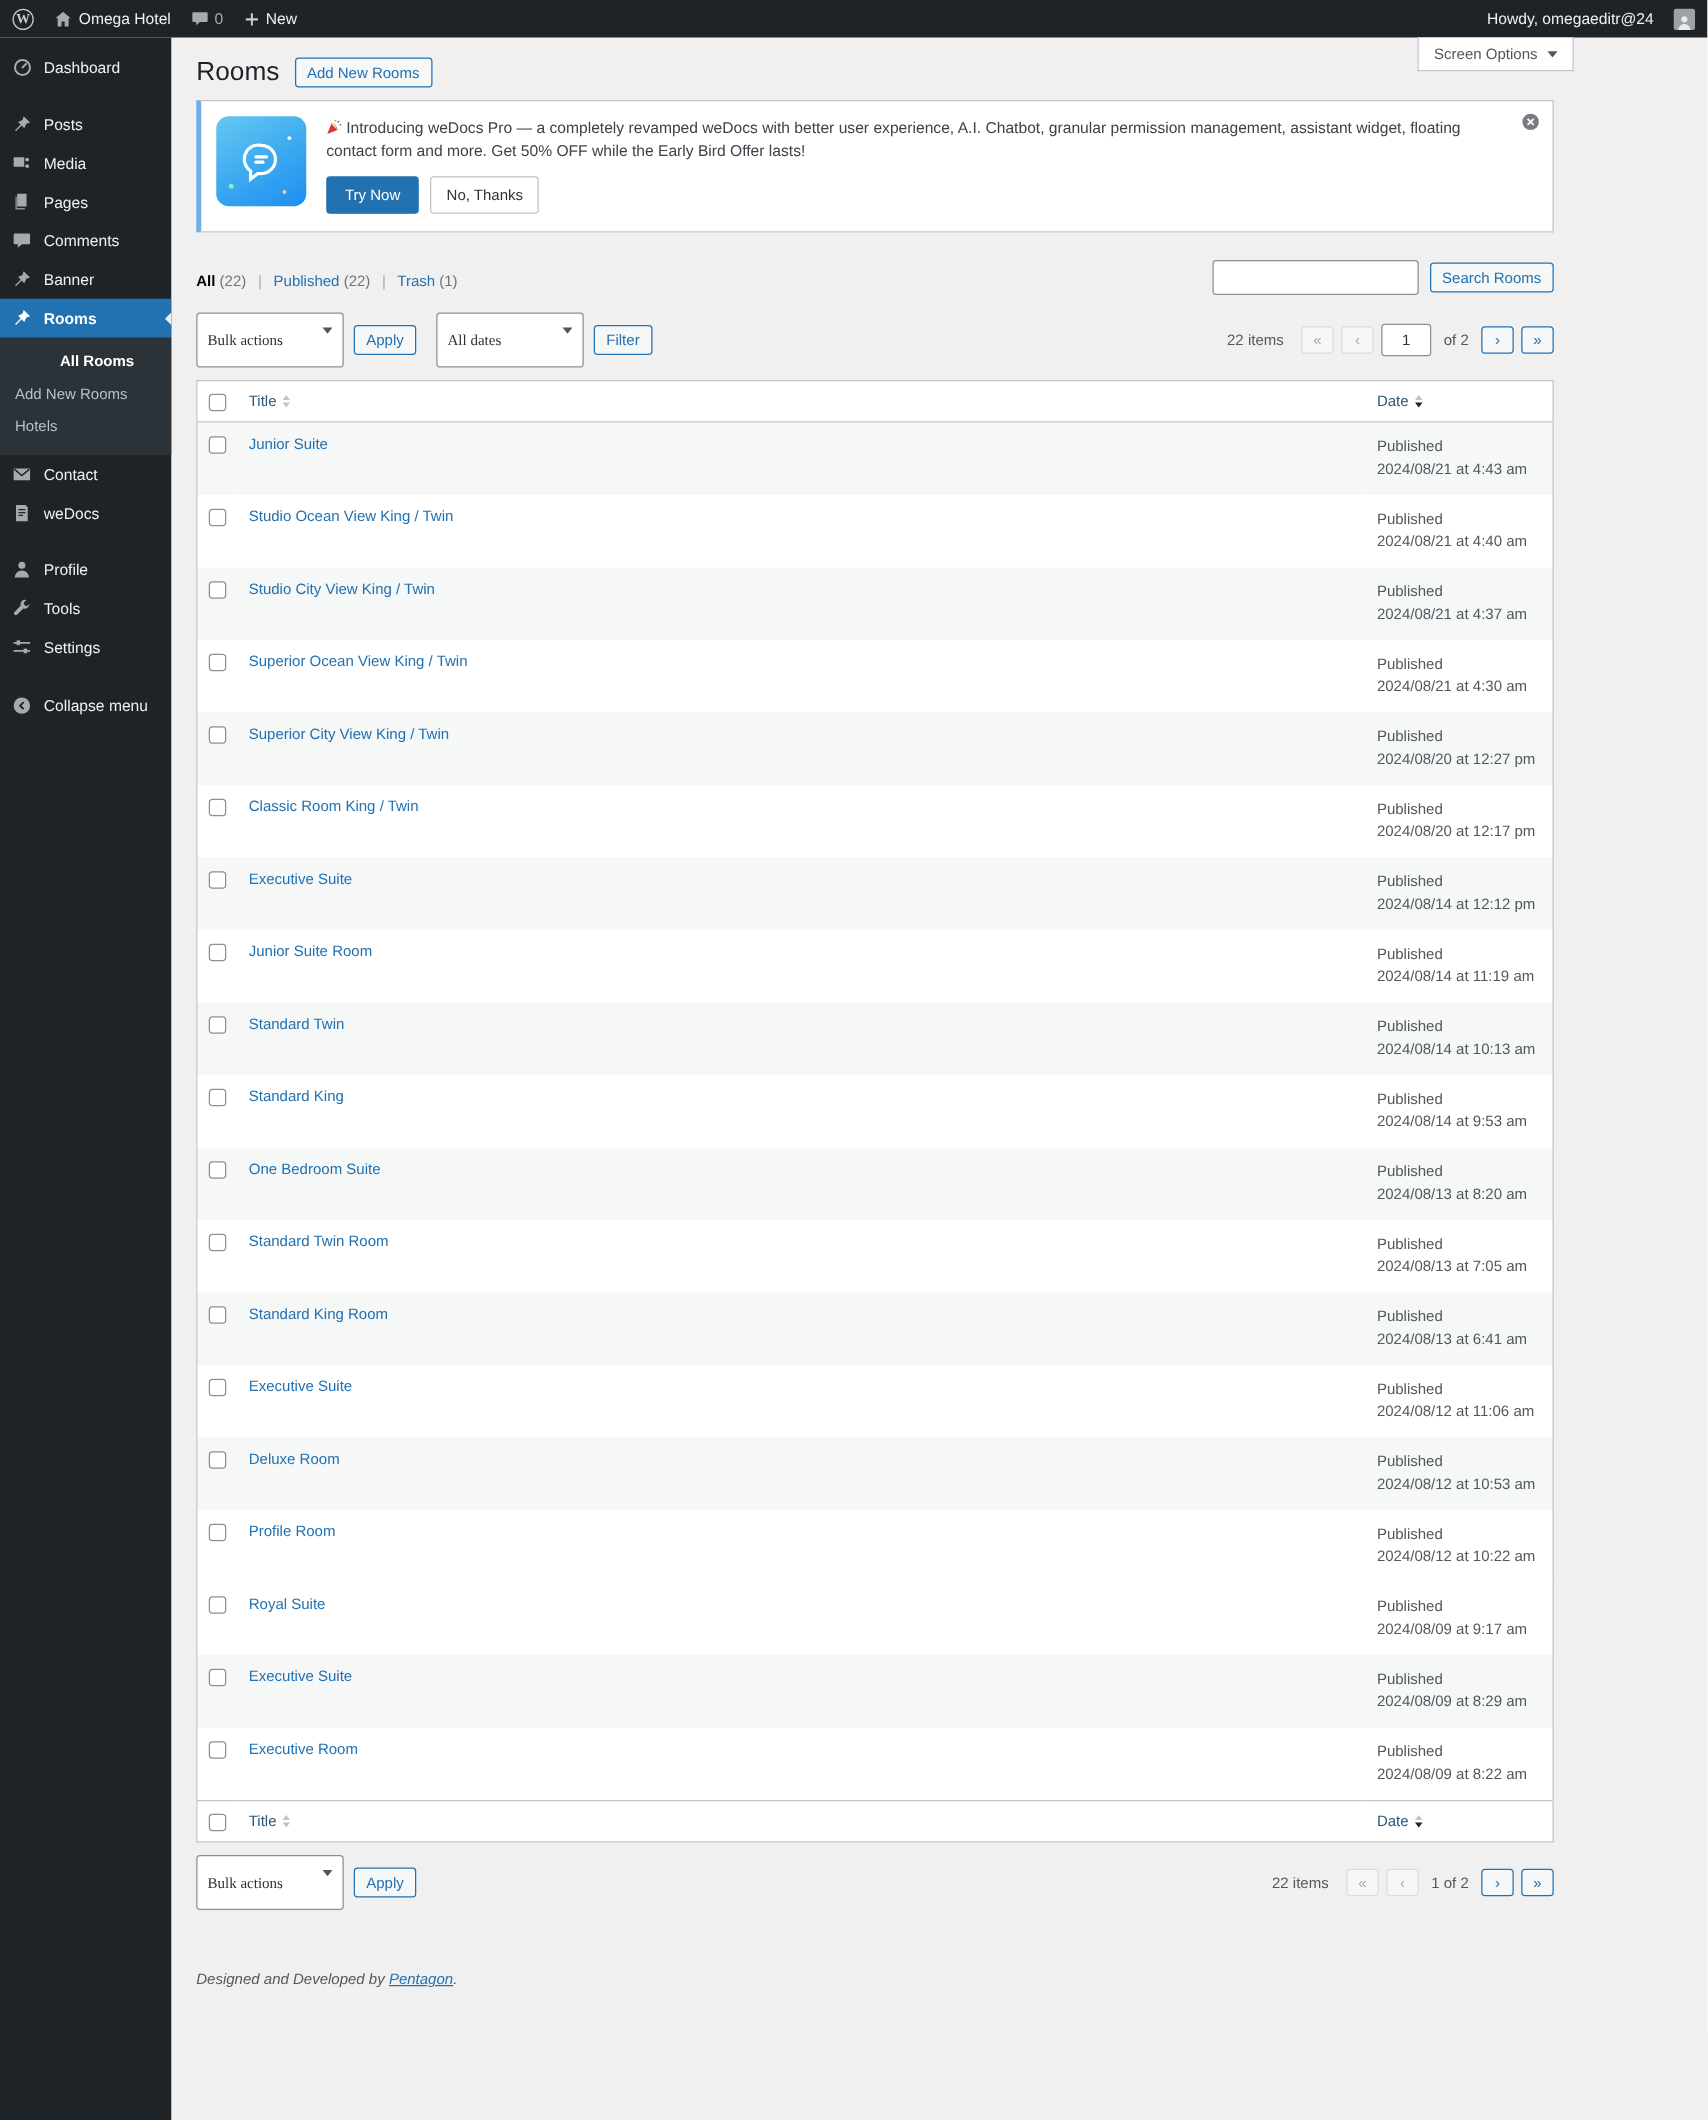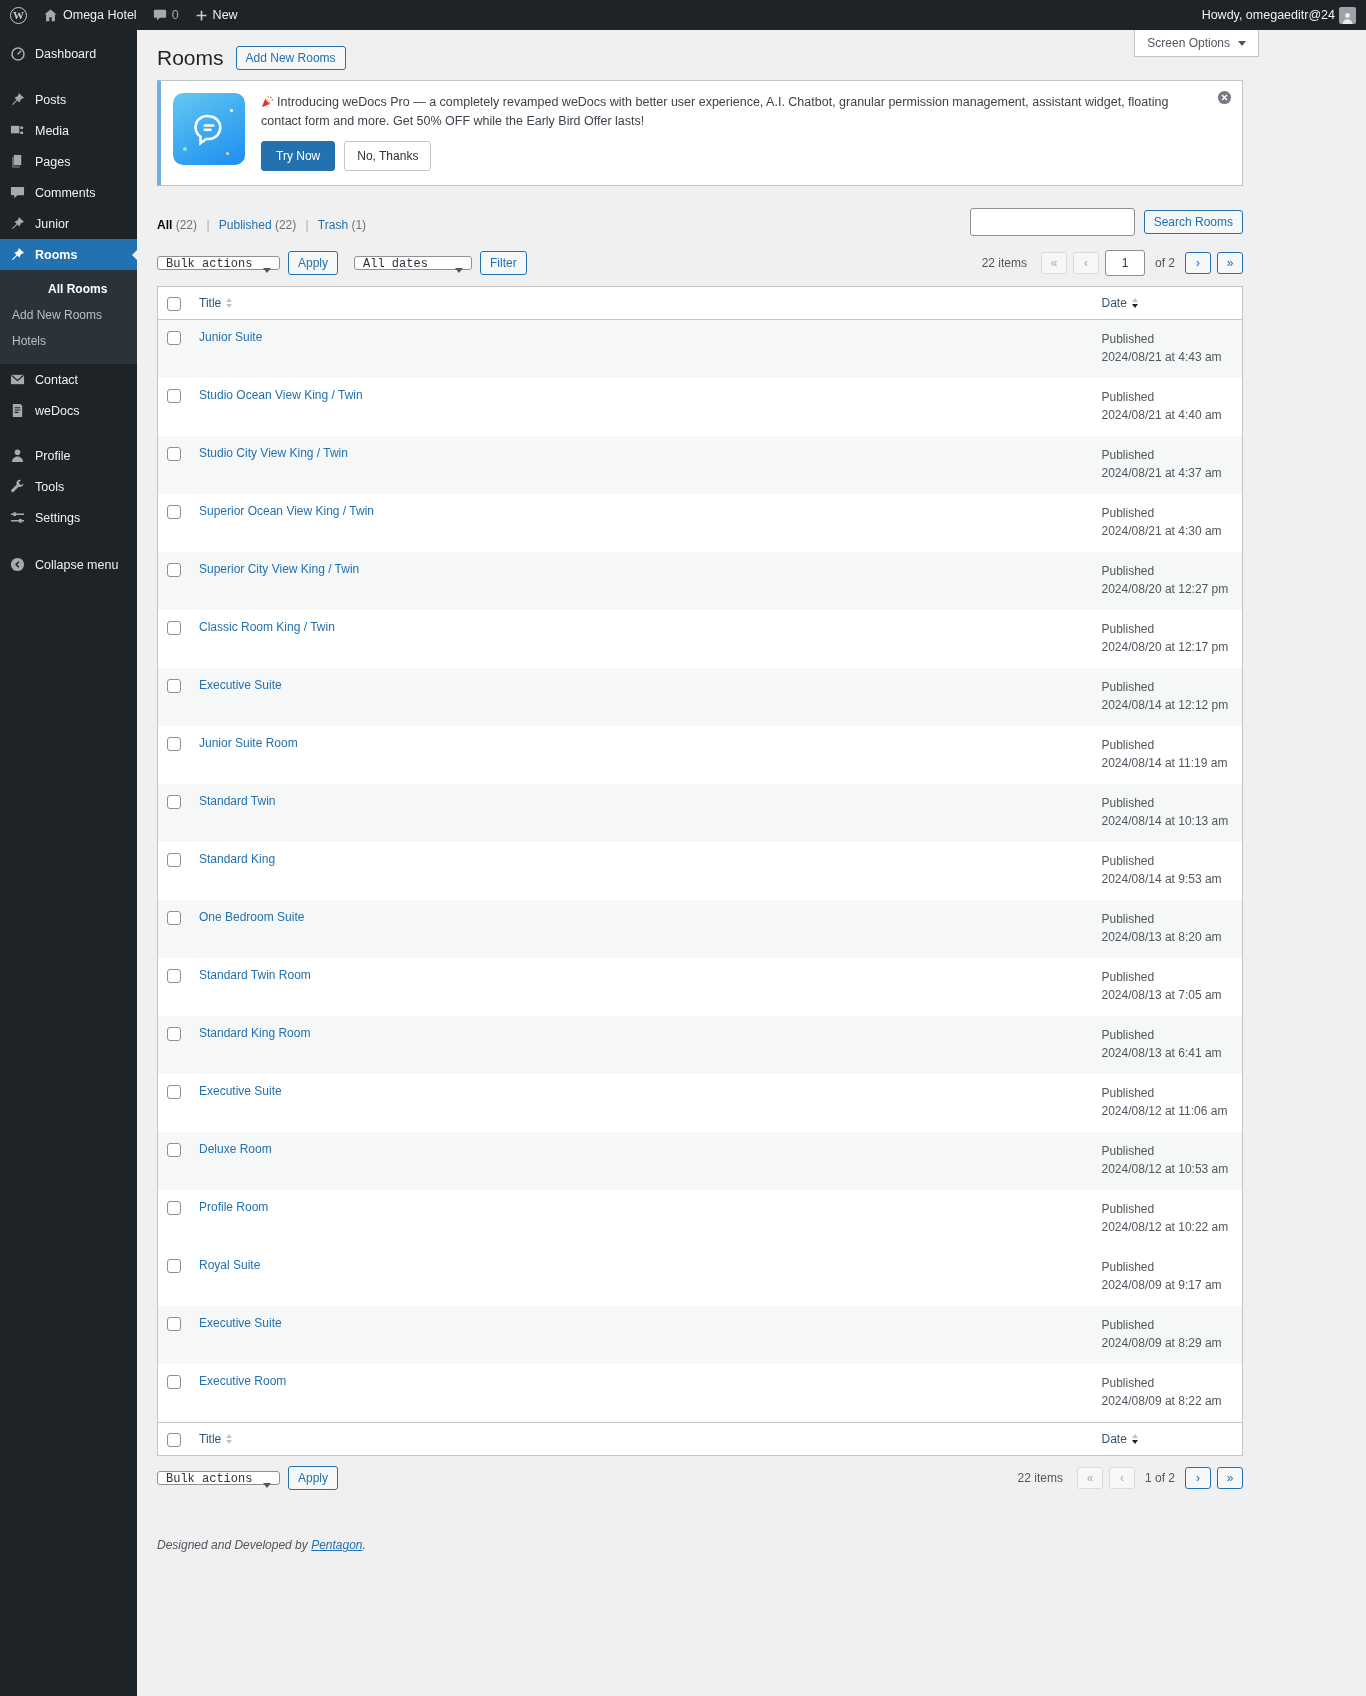--- a/index.html
+++ b/index.html
@@ -108,23 +108,23 @@
   }
 
   
   .tablenav { display:flex; align-items:center; margin:0 0 10px; }
   .tablenav.bottom { margin:10px 0 0; }
   .tn-left { display:flex; gap:8px; align-items:center; }
   .tn-right { margin-left:auto; display:flex; align-items:center; gap:6px; color:#50575e; }
   .select-wrap { position:relative; display:inline-block; }
   .select-wrap select {
     appearance:none; -webkit-appearance:none;
-    height:14px; border:1px solid #8c8f94; border-radius:3px; background:#fff;
+    height:44px; border:1px solid #8c8f94; border-radius:3px; background:#fff;
     padding:0 26px 0 8px; font-size:12px; color:#2c3338; min-width:118px;
-    font-family:Liberation Mono, monospace;
+    font-family:Liberation Serif, serif;
   }
   .select-wrap::after {
     content:""; position:absolute; right:9px; top:12px; pointer-events:none;
     border:4px solid transparent; border-top:5px solid #50575e;
   }
   .paging-btn { padding:3px 8px; min-width:26px; text-align:center; }
   .paging-disabled {
     display:inline-block; background:#f6f7f7; border:1px solid #dcdcde; color:#a7aaad;
     border-radius:3px; padding:3px 8px; min-width:26px; text-align:center;
   }
@@ -188,21 +188,21 @@
     </span>
     <span class="ab-item">
       <span class="ab-icon" style="color:#c7ccd1;">
         <svg width="13" height="13" viewBox="0 0 16 16" fill="currentColor">
             <path d="M7 2h2v5h5v2H9v5H7V9H2V7h5z"></path>
           </svg>
       </span>
       <span>New</span>
     </span>
   </div>
-  <div class="ab-group" style="gap:4px;">
+  <div class="ab-group" style="gap:16px;">
     <span>Howdy, omegaeditr@24</span>
     <span class="avatar">
       <svg width="13" height="13" viewBox="0 0 16 16" fill="#e8eaec">
           <circle cx="8" cy="5.5" r="3"></circle>
           <path d="M2 16c0-3.3 2.7-6 6-6s6 2.7 6 6z"></path>
         </svg>
     </span>
   </div>
 </div>
 
@@ -254,21 +254,21 @@
           </svg>
       </span>
       <span>Comments</span>
     </div>
     <div class="menu-item">
       <span class="mi">
         <svg width="15" height="15" viewBox="0 0 16 16" fill="currentColor">
             <path d="M9.5 1 15 6.5l-3.2 1-1.8 3.7-2.2-2.2L3 13.8 2.2 13l4.8-4.8L4.8 6l3.7-1.8z"></path>
           </svg>
       </span>
-      <span>Junior</span>
+      <span>Banner</span>
     </div>
     <div class="menu-item active">
       <span class="mi">
         <svg width="15" height="15" viewBox="0 0 16 16" fill="currentColor">
             <path d="M9.5 1 15 6.5l-3.2 1-1.8 3.7-2.2-2.2L3 13.8 2.2 13l4.8-4.8L4.8 6l3.7-1.8z"></path>
           </svg>
       </span>
       <span>Rooms</span>
     </div>
     <div class="submenu">

